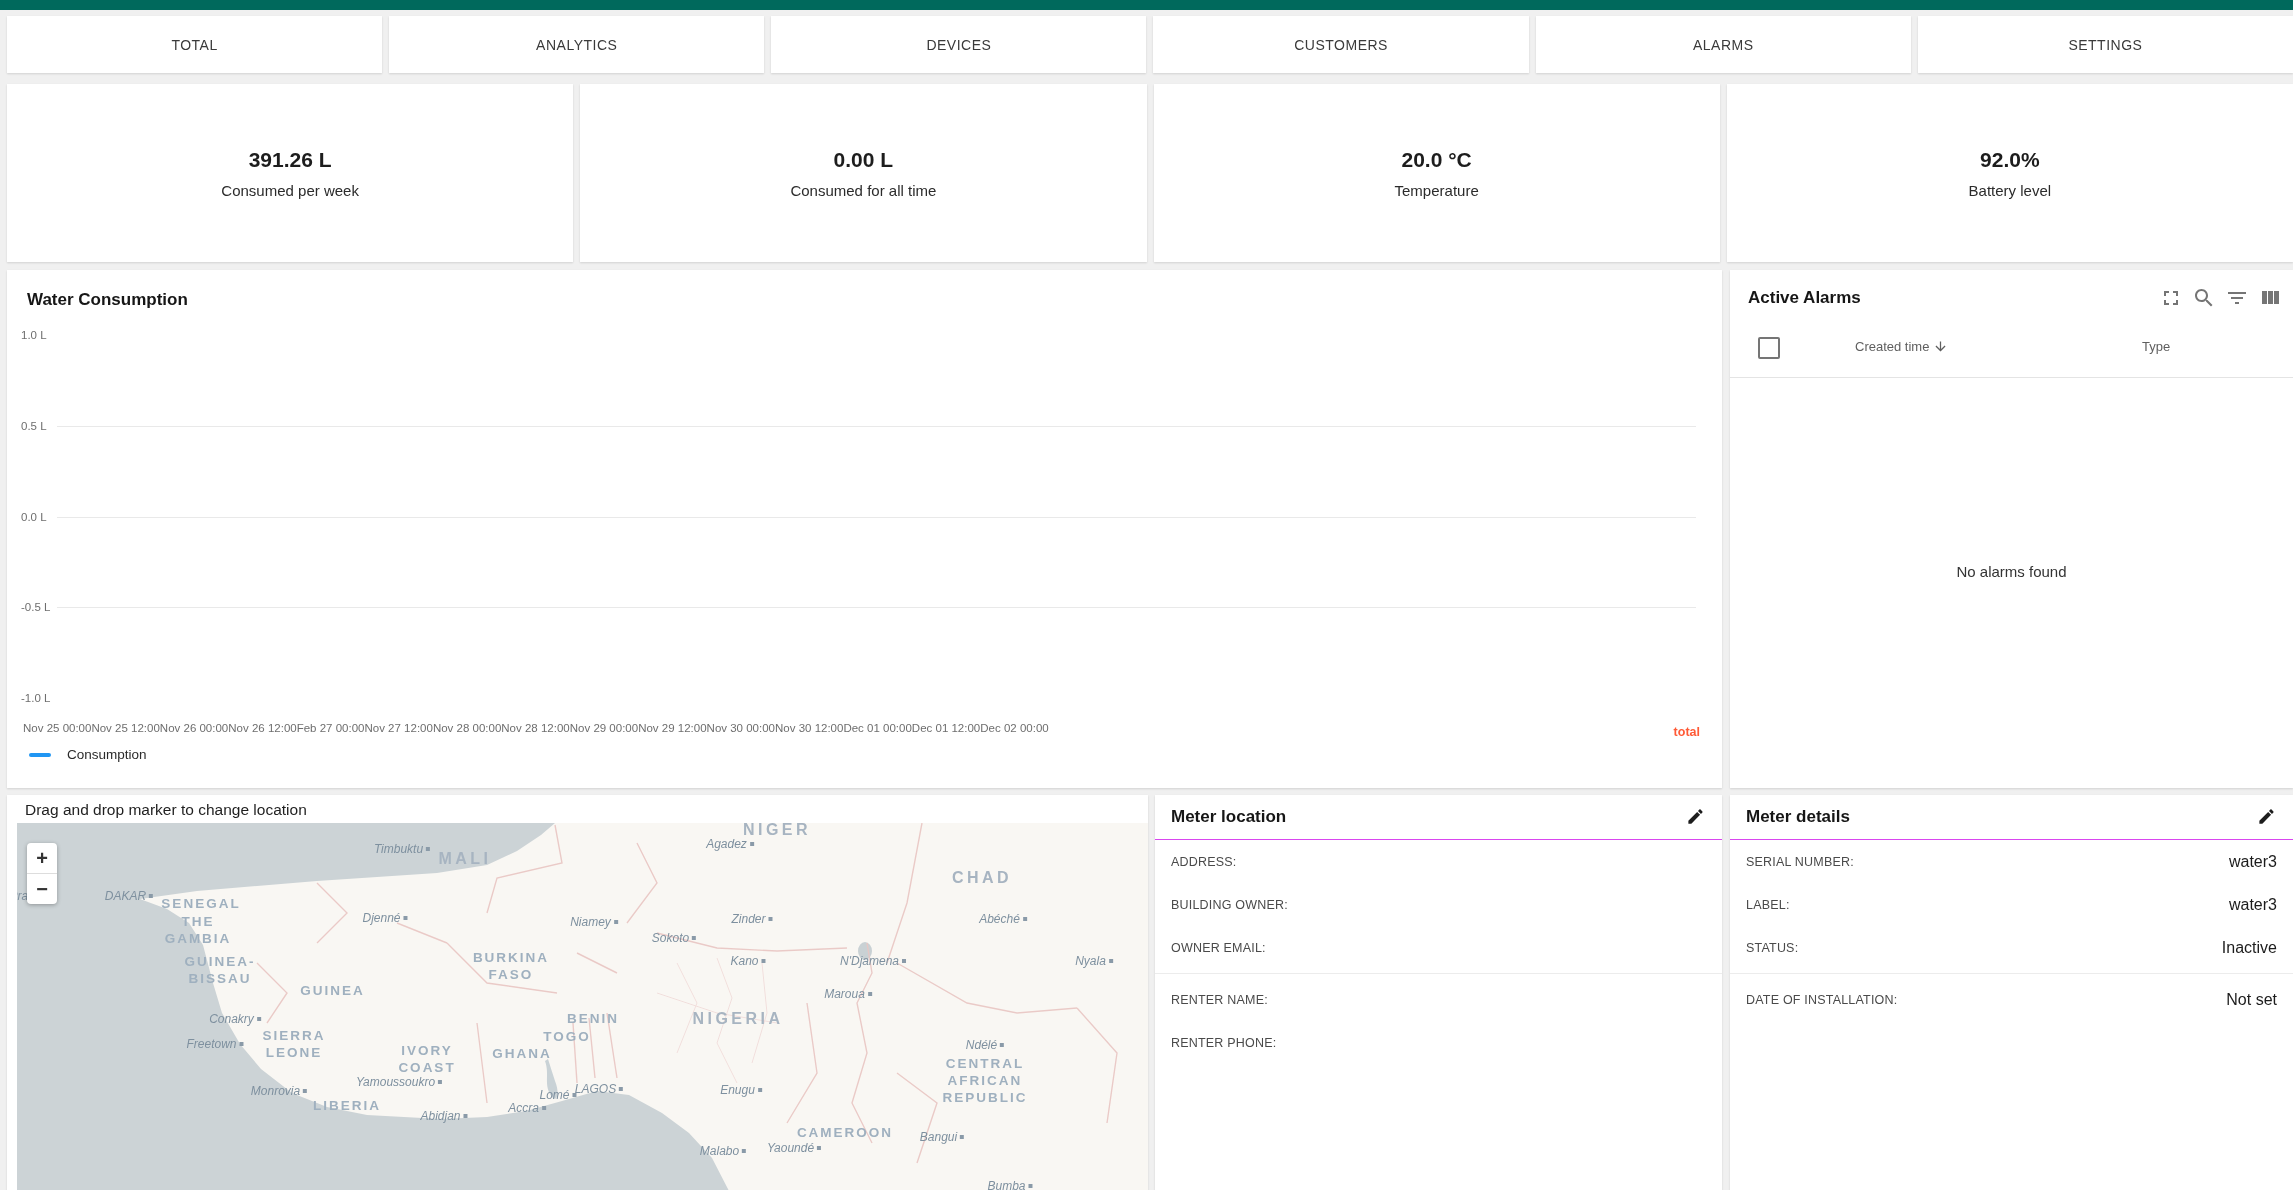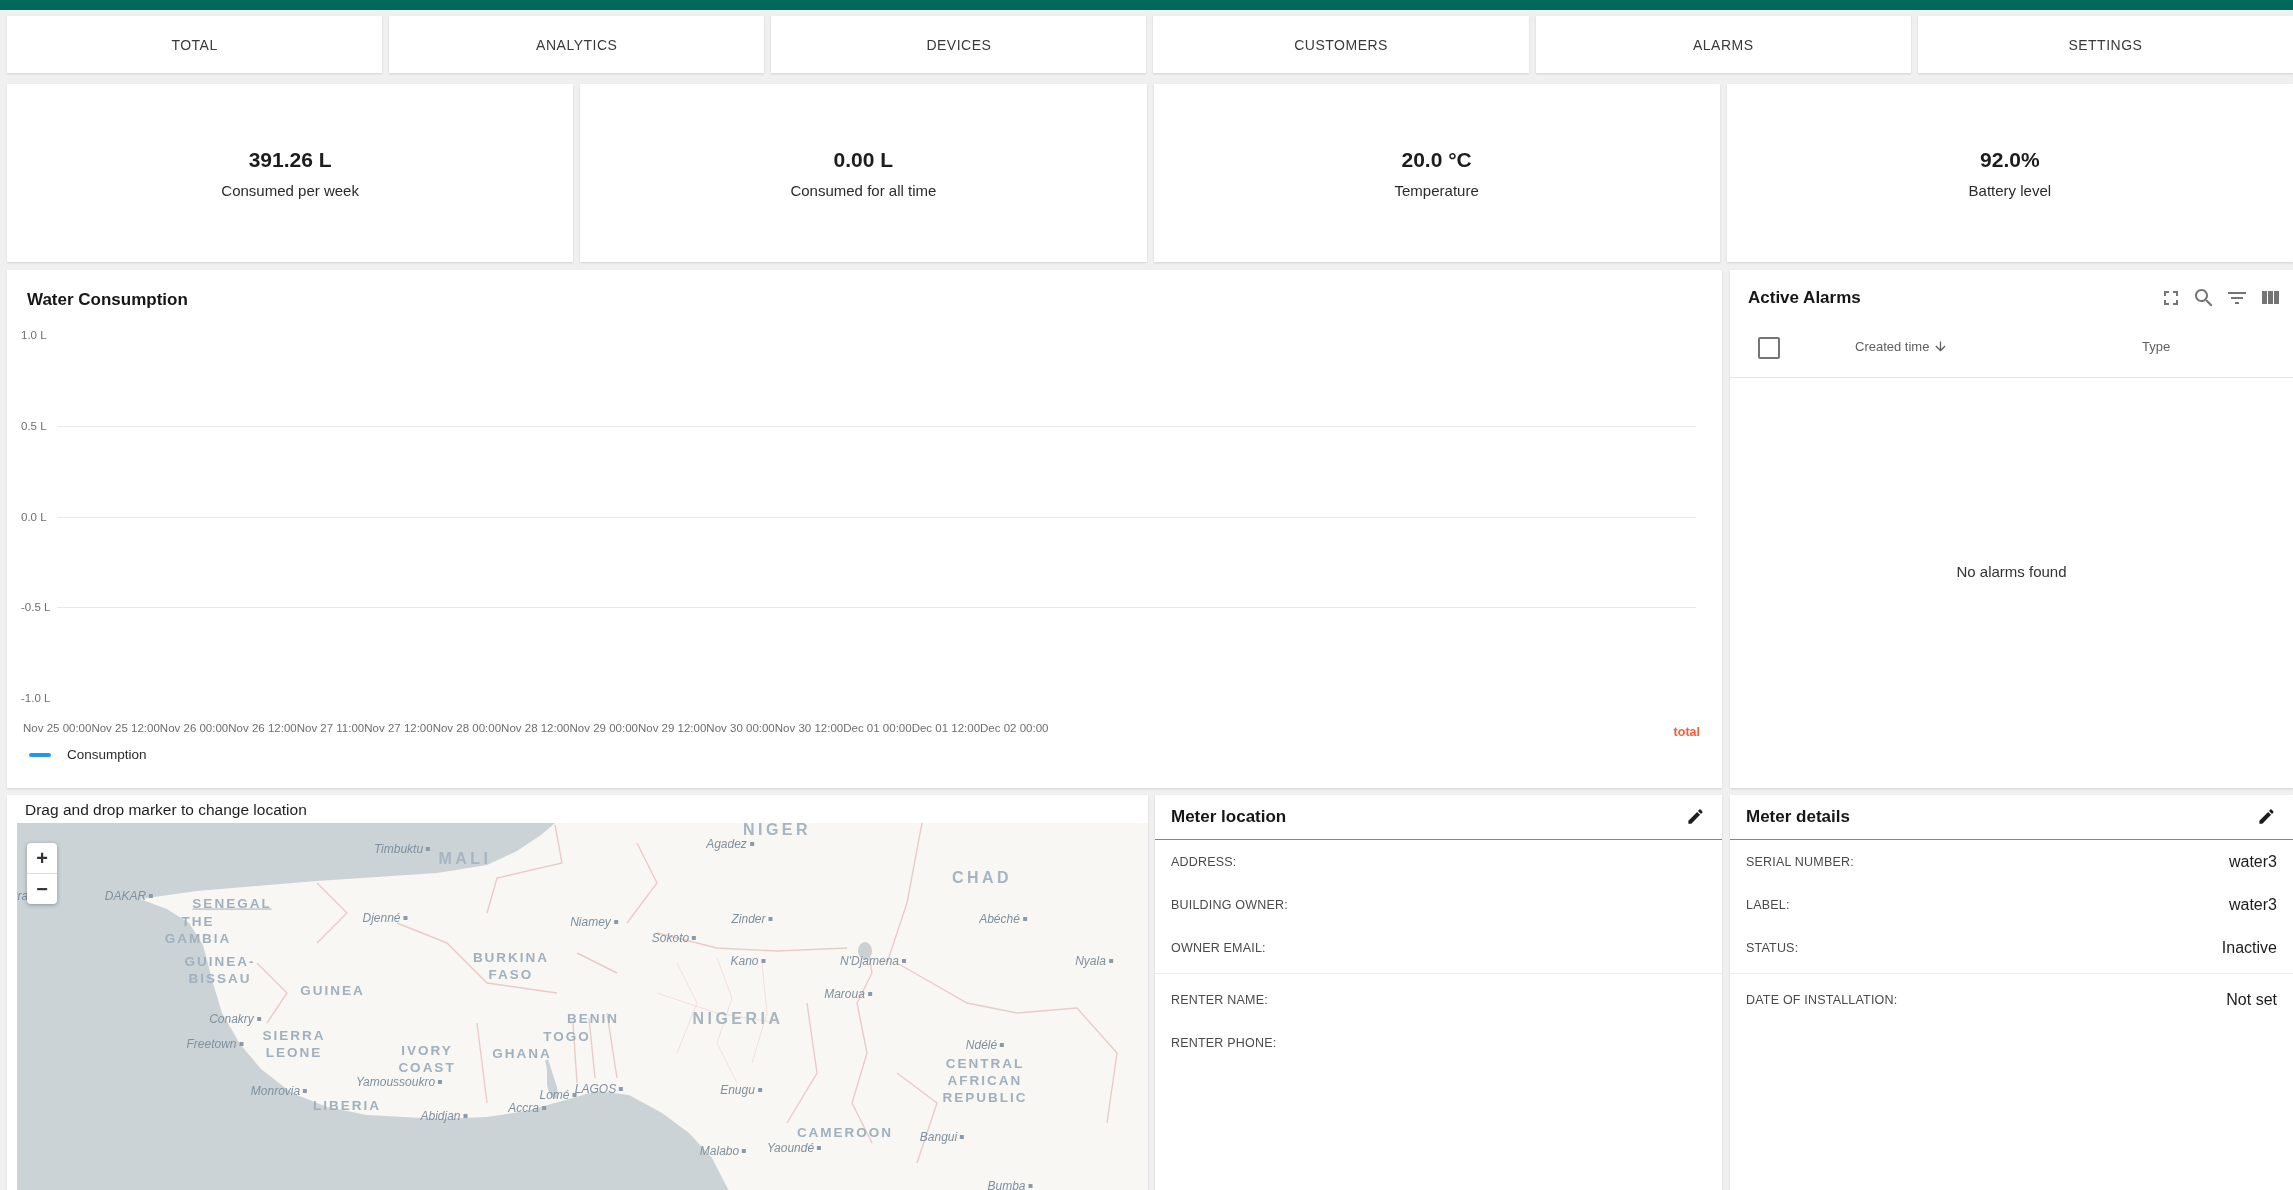--- a/index.html
+++ b/index.html
@@ -107,21 +107,21 @@
     <span class="y-tick" style="top:337px">-0.5 L</span>
     <span class="y-tick" style="top:428px">-1.0 L</span>
     <div class="gridline" style="top:156px"></div>
     <div class="gridline" style="top:247px"></div>
     <div class="gridline" style="top:337px"></div>
     <div class="x-ticks" id="x-ticks">
         <span>Nov 25 00:00</span>
         <span>Nov 25 12:00</span>
         <span>Nov 26 00:00</span>
         <span>Nov 26 12:00</span>
-        <span>Nov 27 11:00</span>
+        <span>Feb 27 00:00</span>
         <span>Nov 27 12:00</span>
         <span>Nov 28 00:00</span>
         <span>Nov 28 12:00</span>
         <span>Nov 29 00:00</span>
         <span>Nov 29 12:00</span>
         <span>Nov 30 00:00</span>
         <span>Nov 30 12:00</span>
         <span>Dec 01 00:00</span>
         <span>Dec 01 12:00</span>
         <span>Dec 02 00:00</span>
@@ -206,21 +206,21 @@
           <path d="M700,135 L715,175 L700,220 L720,260"></path>
           <path d="M745,140 L750,190 L735,240"></path>
           <path d="M640,170 L700,190 L760,200"></path>
         </g>
       </svg>
       <div id="map-labels">
           <span class="map-country major" style="left: 448px; top: 36px;">MALI</span>
           <span class="map-country major" style="left: 760px; top: 7px;">NIGER</span>
           <span class="map-country major" style="left: 965px; top: 55px;">CHAD</span>
           <span class="map-country major" style="left: 721px; top: 196px;">NIGERIA</span>
-          <span class="map-country" style="left: 215px; top: 81px; text-decoration: underline;">SENEGAL</span>
+          <span class="map-country" style="left: 184px; top: 81px;">SENEGAL</span>
           <span class="map-country" style="left: 181px; top: 108px;">THE
 GAMBIA</span>
           <span class="map-country" style="left: 203px; top: 148px;">GUINEA-
 BISSAU</span>
           <span class="map-country" style="left: 301px; top: 168px; padding-left: 29px;">GUINEA</span>
           <span class="map-country" style="left: 277px; top: 222px;">SIERRA
 LEONE</span>
           <span class="map-country" style="left: 330px; top: 283px;">LIBERIA</span>
           <span class="map-country" style="left: 410px; top: 237px;">IVORY
 COAST</span>

